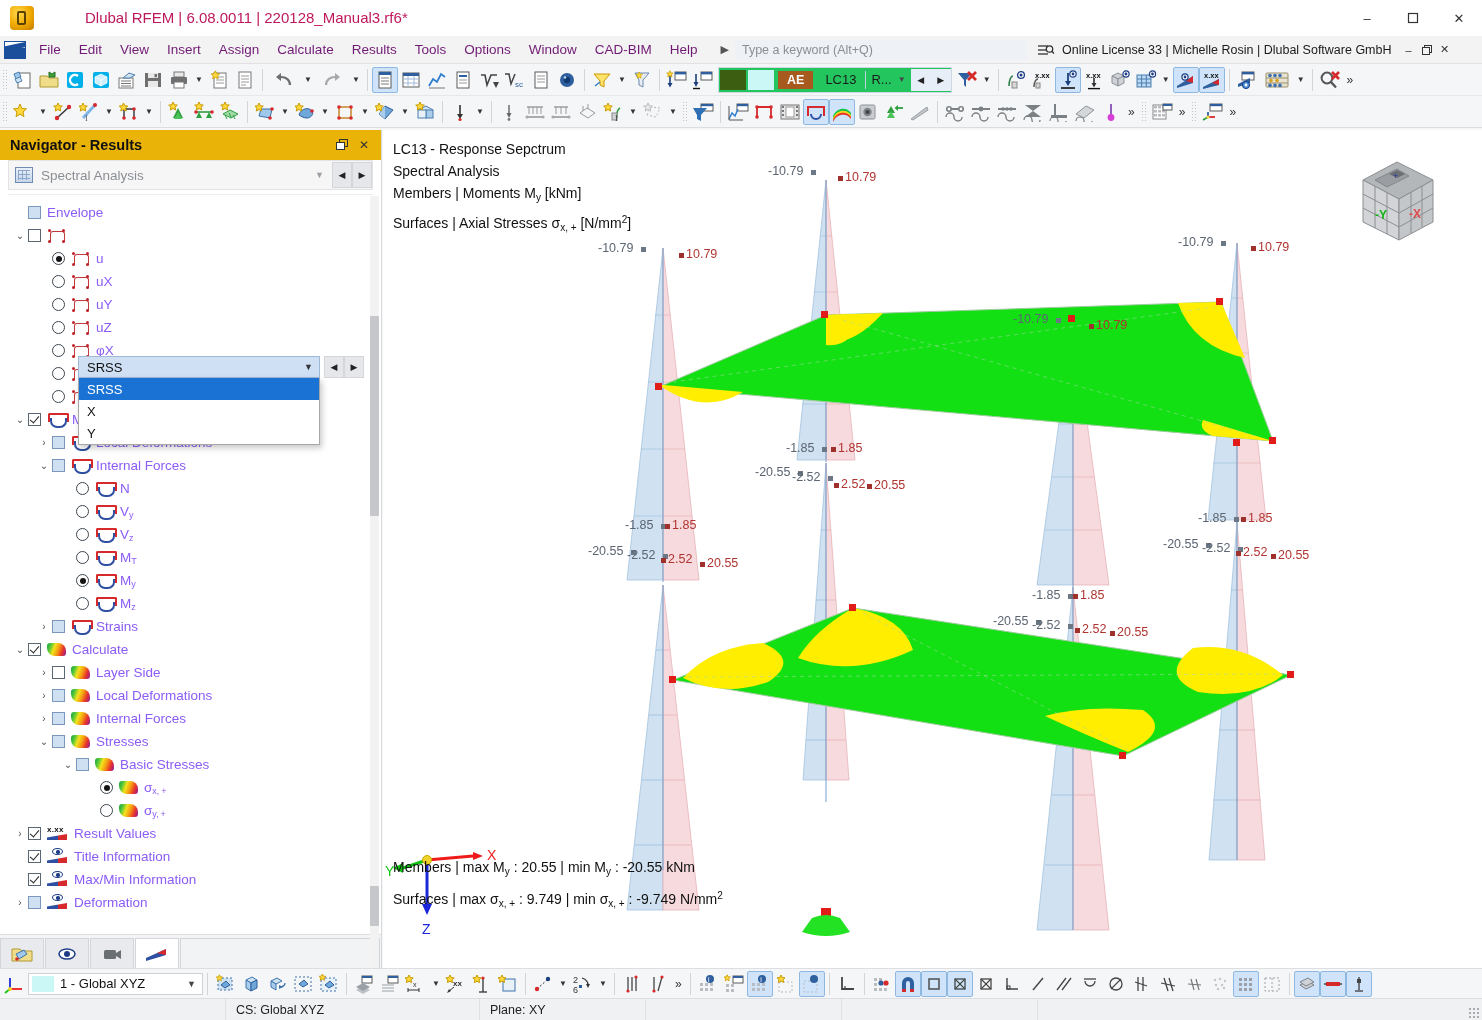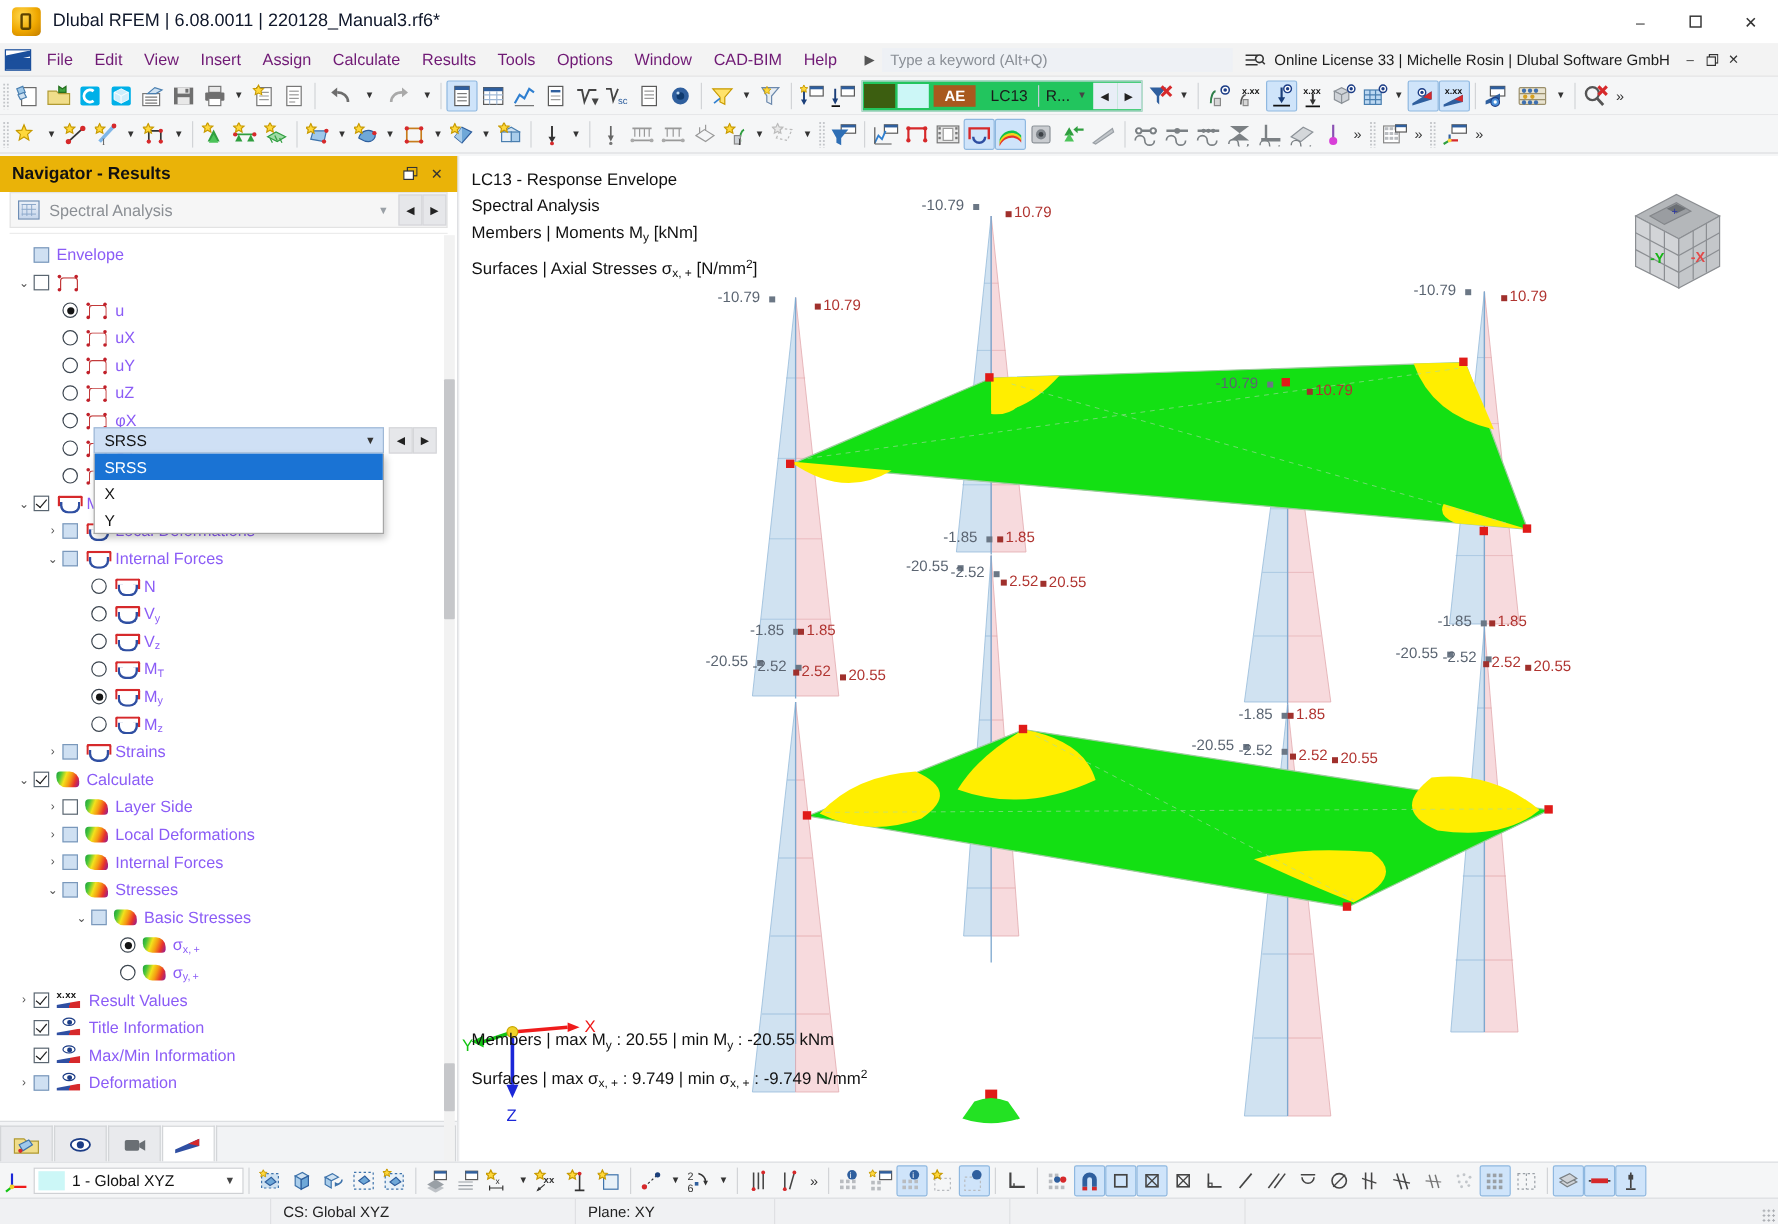--- a/index.html
+++ b/index.html
@@ -26,21 +26,21 @@
   .app-logo {
     width:24px; height:24px; margin-left:10px; margin-right:10px;
     border-radius:4px;
     background: radial-gradient(circle at 35% 30%, #ffd84d 0%, #f0a800 55%, #c07c00 100%);
     position:relative; flex:none;
   }
   .app-logo::after{
     content:""; position:absolute; left:7px; top:5px; width:9px; height:14px;
     border:2px solid #5b4200; border-radius:2px; box-sizing:border-box;
   }
-  .title-text { font-size:15px; color:#0f172a; white-space:nowrap; }
+  .title-text { font-size:15px; color:#be185d; white-space:nowrap;margin-left:41px; }
   .win-controls { position:absolute; right:0; top:0; height:36px; display:flex; }
   .win-btn {
     width:46px; height:36px; display:flex; align-items:center; justify-content:center;
     color:#333; font-size:13px;
   }
 
   
   .menubar {
     position:absolute; left:0; top:36px; width:1482px; height:28px;
     background:#f3f3f3; display:flex; align-items:center;
@@ -1397,21 +1397,21 @@
         <div class="dd-item sel">SRSS</div>
         <div class="dd-item">X</div>
         <div class="dd-item">Y</div>
       </div>
     </div>
   </div>
 
   <div class="viewport">
 
     <div class="vp-title">
-      <div>LC13 - Response Envelope</div>
+      <div>LC13 - Response Sepctrum</div>
       <div>Spectral Analysis</div>
       <div>Members | Moments M<span class="sub2">y</span> [kNm]</div>
       <div>Surfaces | Axial Stresses σ<span class="sub2">x, +</span> [N/mm<span class="sup2">2</span>]</div>
     </div>
 
     <svg width="1099" height="838" viewBox="0 0 1099 838" style="position:absolute;left:0;top:0;">
 
       <g>
         <polygon points="280,118 244,450 280,450" fill="#ccdff0" stroke="#8fb6d8" stroke-width=".7" opacity=".9"></polygon>
         <polygon points="280,118 316,450 280,450" fill="#f7d7da" stroke="#e0a4a9" stroke-width=".7" opacity=".9"></polygon>

